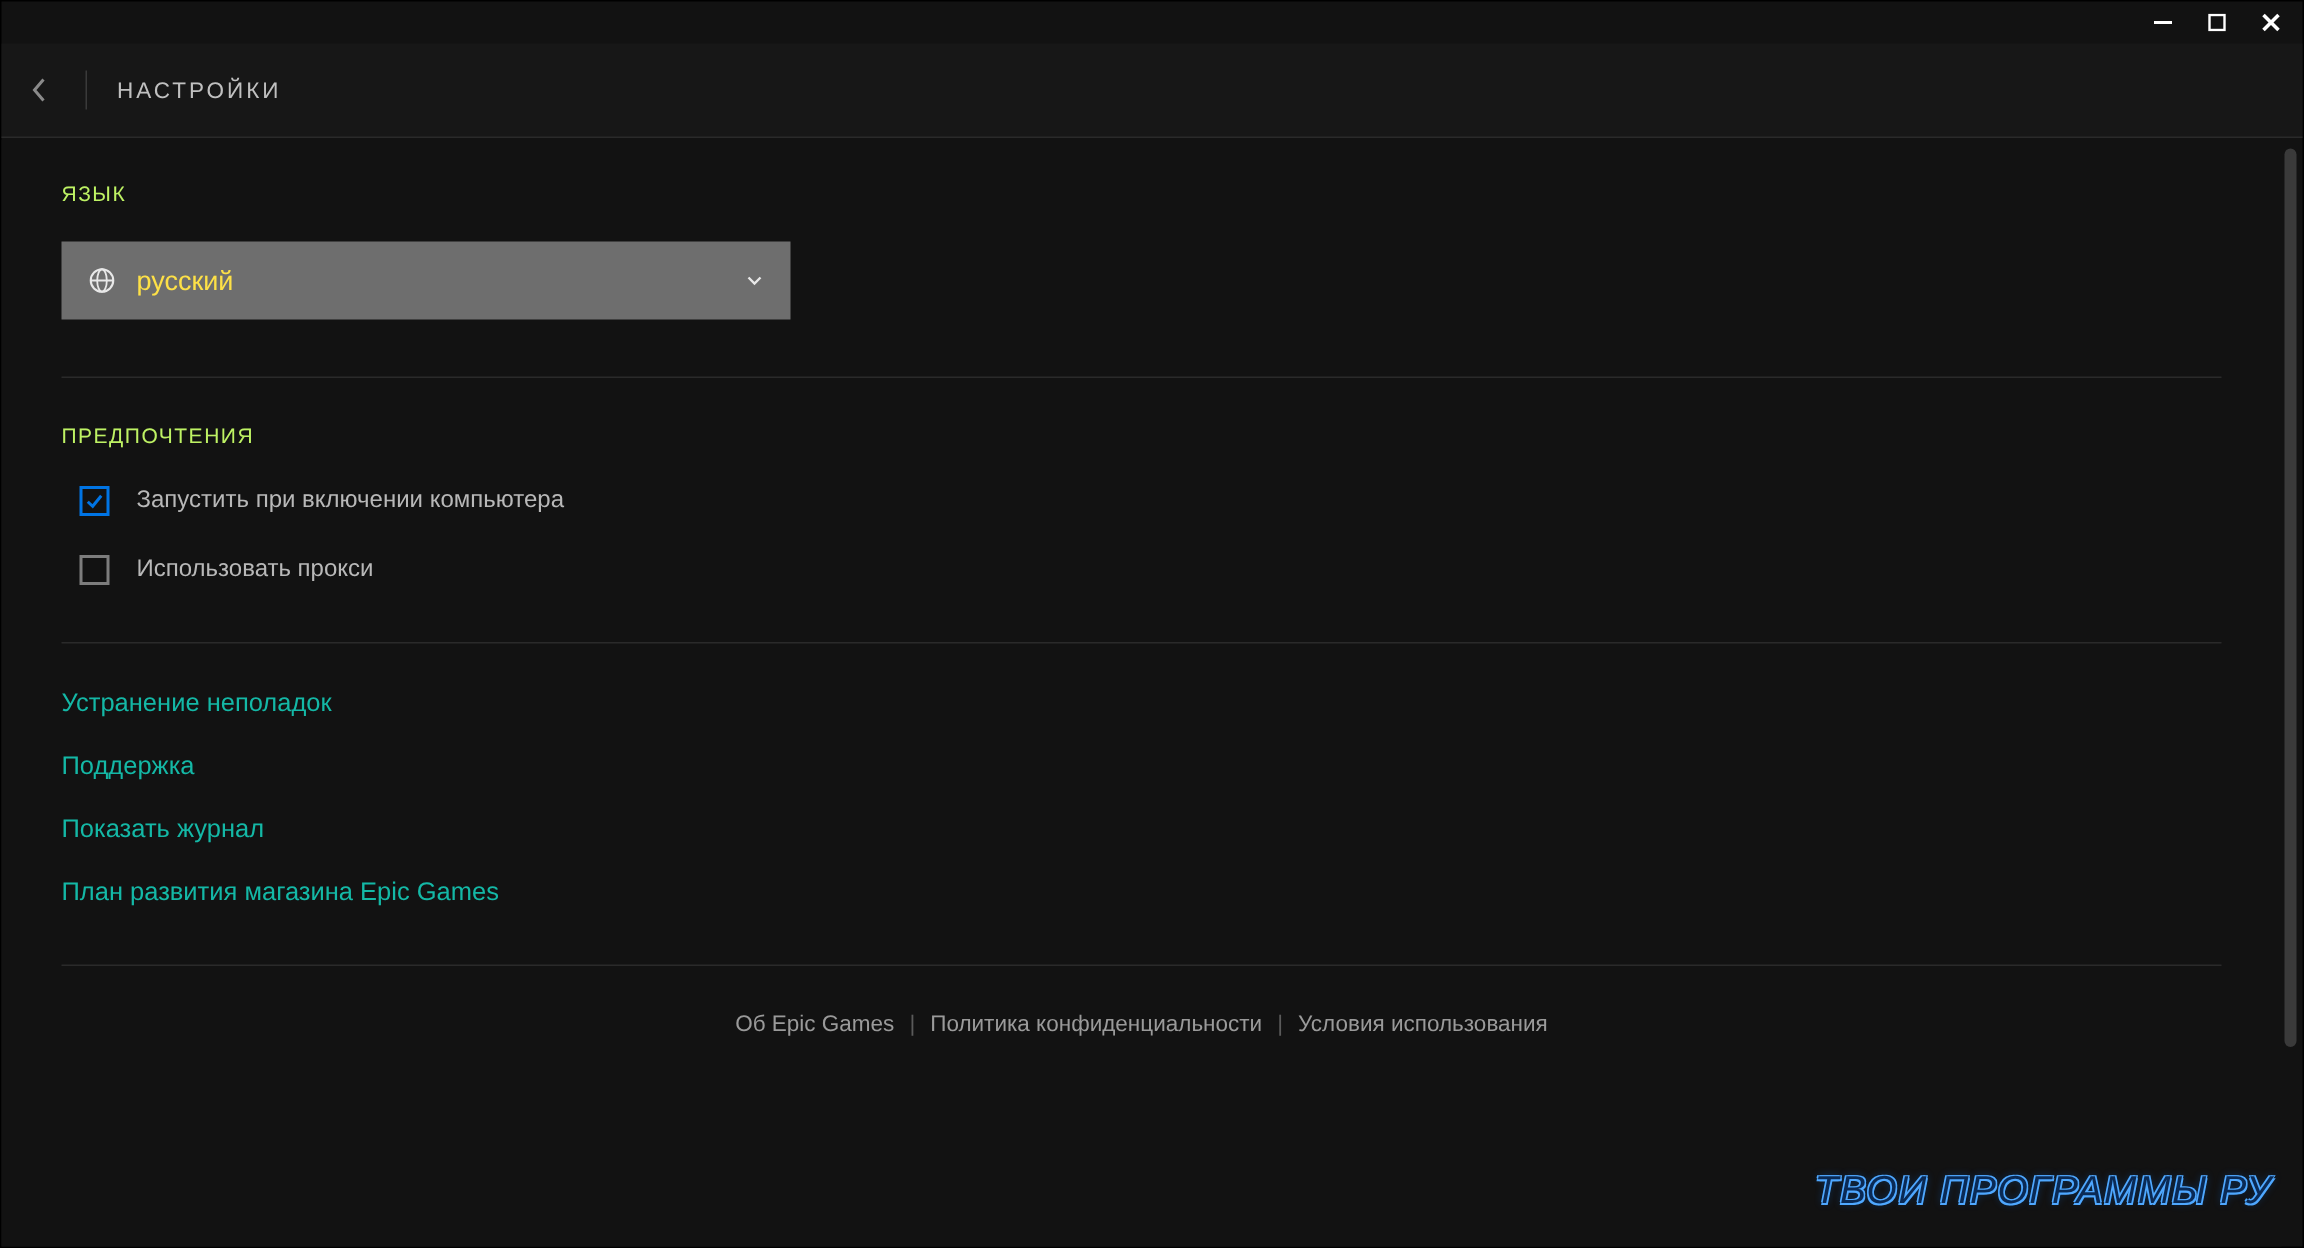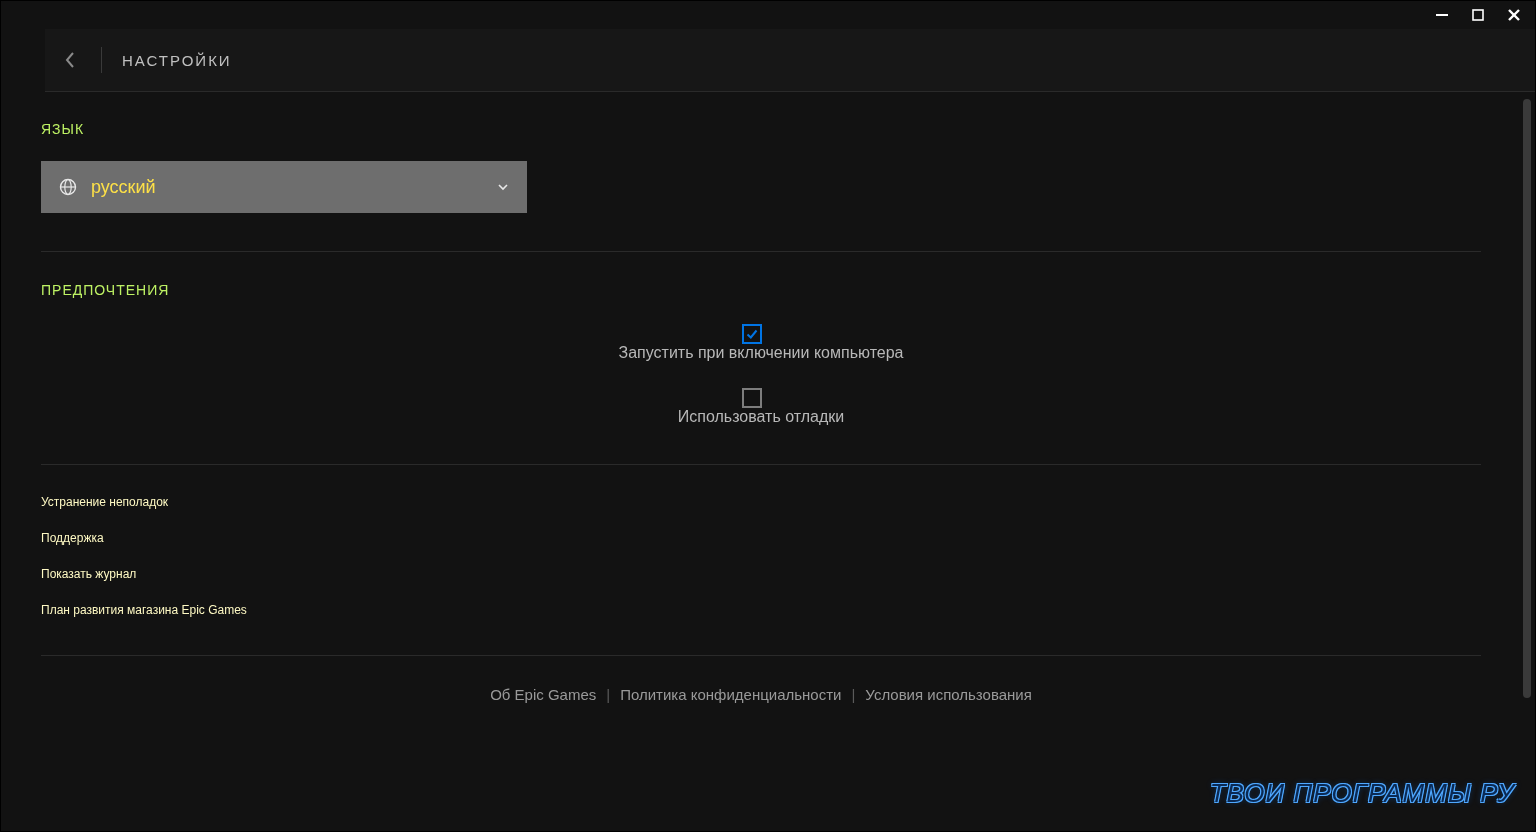--- a/index.html
+++ b/index.html
@@ -1,40 +1,40 @@
 <!DOCTYPE html>
 <html><head>
 <meta charset="utf-8">
 <style>
   html,body{margin:0;padding:0;width:1536px;height:832px;background:#000;font-family:"Segoe UI",Arial,Helvetica,sans-serif;color:#c9c9c9;overflow:hidden;}
   .window{position:relative;width:1536px;height:832px;background:#121212;border:1px solid #000;box-sizing:border-box;}
   .win-ctrl{position:absolute;top:0;right:0;height:28px;display:flex;align-items:center;gap:22px;padding:0 14px;}
   .win-ctrl .ico{width:14px;height:14px;display:flex;align-items:center;justify-content:center;cursor:pointer;}
   .win-ctrl svg{display:block;}
   .titlebar-spacer{height:28px;}
-  .header{height:62px;display:flex;align-items:center;padding:0 14px;border-bottom:1px solid #2a2a2a;background:#171717;margin-left:44px;}
+  .header{height:62px;display:flex;align-items:center;padding:0 14px;border-bottom:1px solid #2a2a2a;background:#171717;}
   .back{width:22px;height:22px;display:flex;align-items:center;justify-content:center;cursor:pointer;color:#7d7d7d;}
   .vsep{width:1px;height:26px;background:#3a3a3a;margin:0 20px;}
   .header-title{letter-spacing:2px;color:#c0c0c0;font-size:15px;font-weight:400;}
   .scroll-area{position:absolute;top:92px;bottom:0;left:0;right:14px;overflow:hidden;background:#121212;}
   .content{padding:28px 40px 20px 40px;}
   .section-label{color:#bef264;font-size:14px;letter-spacing:1px;margin-bottom:24px;}
   .lang-select{width:486px;height:52px;background:#6e6e6e;display:flex;align-items:center;padding:0 18px;box-sizing:border-box;cursor:pointer;color:#fde047;}
   .lang-select .globe{margin-right:14px;display:flex;}
   .lang-select .lbl{flex:1;font-size:18px;}
   .lang-select .chev{display:flex;color:#e6e6e6;}
   .hr{height:1px;background:#2a2a2a;margin:38px 0 30px 0;}
-  .chk-row{display:flex;align-items:center;margin:26px 12px;cursor:pointer;flex-direction:column;}
+  .chk-row{display:flex;align-items:center;margin:26px 12px;cursor:pointer;}
   .chk{width:20px;height:20px;border:2px solid #7d7d7d;box-sizing:border-box;margin-right:18px;display:flex;align-items:center;justify-content:center;flex-shrink:0;}
   .chk.checked{border-color:#0074e4;}
   .chk.checked svg{display:block;}
   .chk svg{display:none;}
   .chk-label{color:#b8b8b8;font-size:16px;}
   .link-list{margin-top:8px;}
-  .link-item{color:#fef9c3;font-size:12px;margin:22px 0;cursor:pointer;}
+  .link-item{color:#14b8a6;font-size:17px;margin:22px 0;cursor:pointer;}
   .footer{display:flex;justify-content:center;align-items:center;color:#9a9a9a;font-size:15px;gap:10px;margin-top:24px;}
   .footer .fsep{color:#5a5a5a;}
   .footer-link{cursor:pointer;}
   .scrollbar{position:absolute;top:98px;right:4px;width:8px;bottom:36px;}
   .scrollbar .thumb{position:absolute;top:0;left:0;right:0;height:86%;background:#3a3a3a;border-radius:4px;}
   .watermark{position:absolute;right:20px;bottom:22px;font-family:Arial,Helvetica,sans-serif;font-weight:400;font-style:italic;font-size:26px;letter-spacing:1px;color:#0a2a55;text-shadow:-1px -1px 0 #4fa8ff,1px -1px 0 #4fa8ff,-1px 1px 0 #4fa8ff,1px 1px 0 #4fa8ff,0 0 6px rgba(0,120,255,.45);pointer-events:none;}
 </style>
 </head>
 <body>
 <div class="window">
@@ -101,21 +101,21 @@
             </svg>
         </div>
         <span class="chk-label">Запустить при включении компьютера</span>
       </div>
 
 
       <div class="chk-row">
         <div class="chk">
           
         </div>
-        <span class="chk-label">Использовать отладки</span>
+        <span class="chk-label">Использовать прокси</span>
       </div>
 
       <div class="hr"></div>
 
       <div class="link-list">
         <div class="link-item">Устранение неполадок</div>
         <div class="link-item">Поддержка</div>
         <div class="link-item">Показать журнал</div>
         <div class="link-item">План развития магазина Epic Games</div>
       </div>

